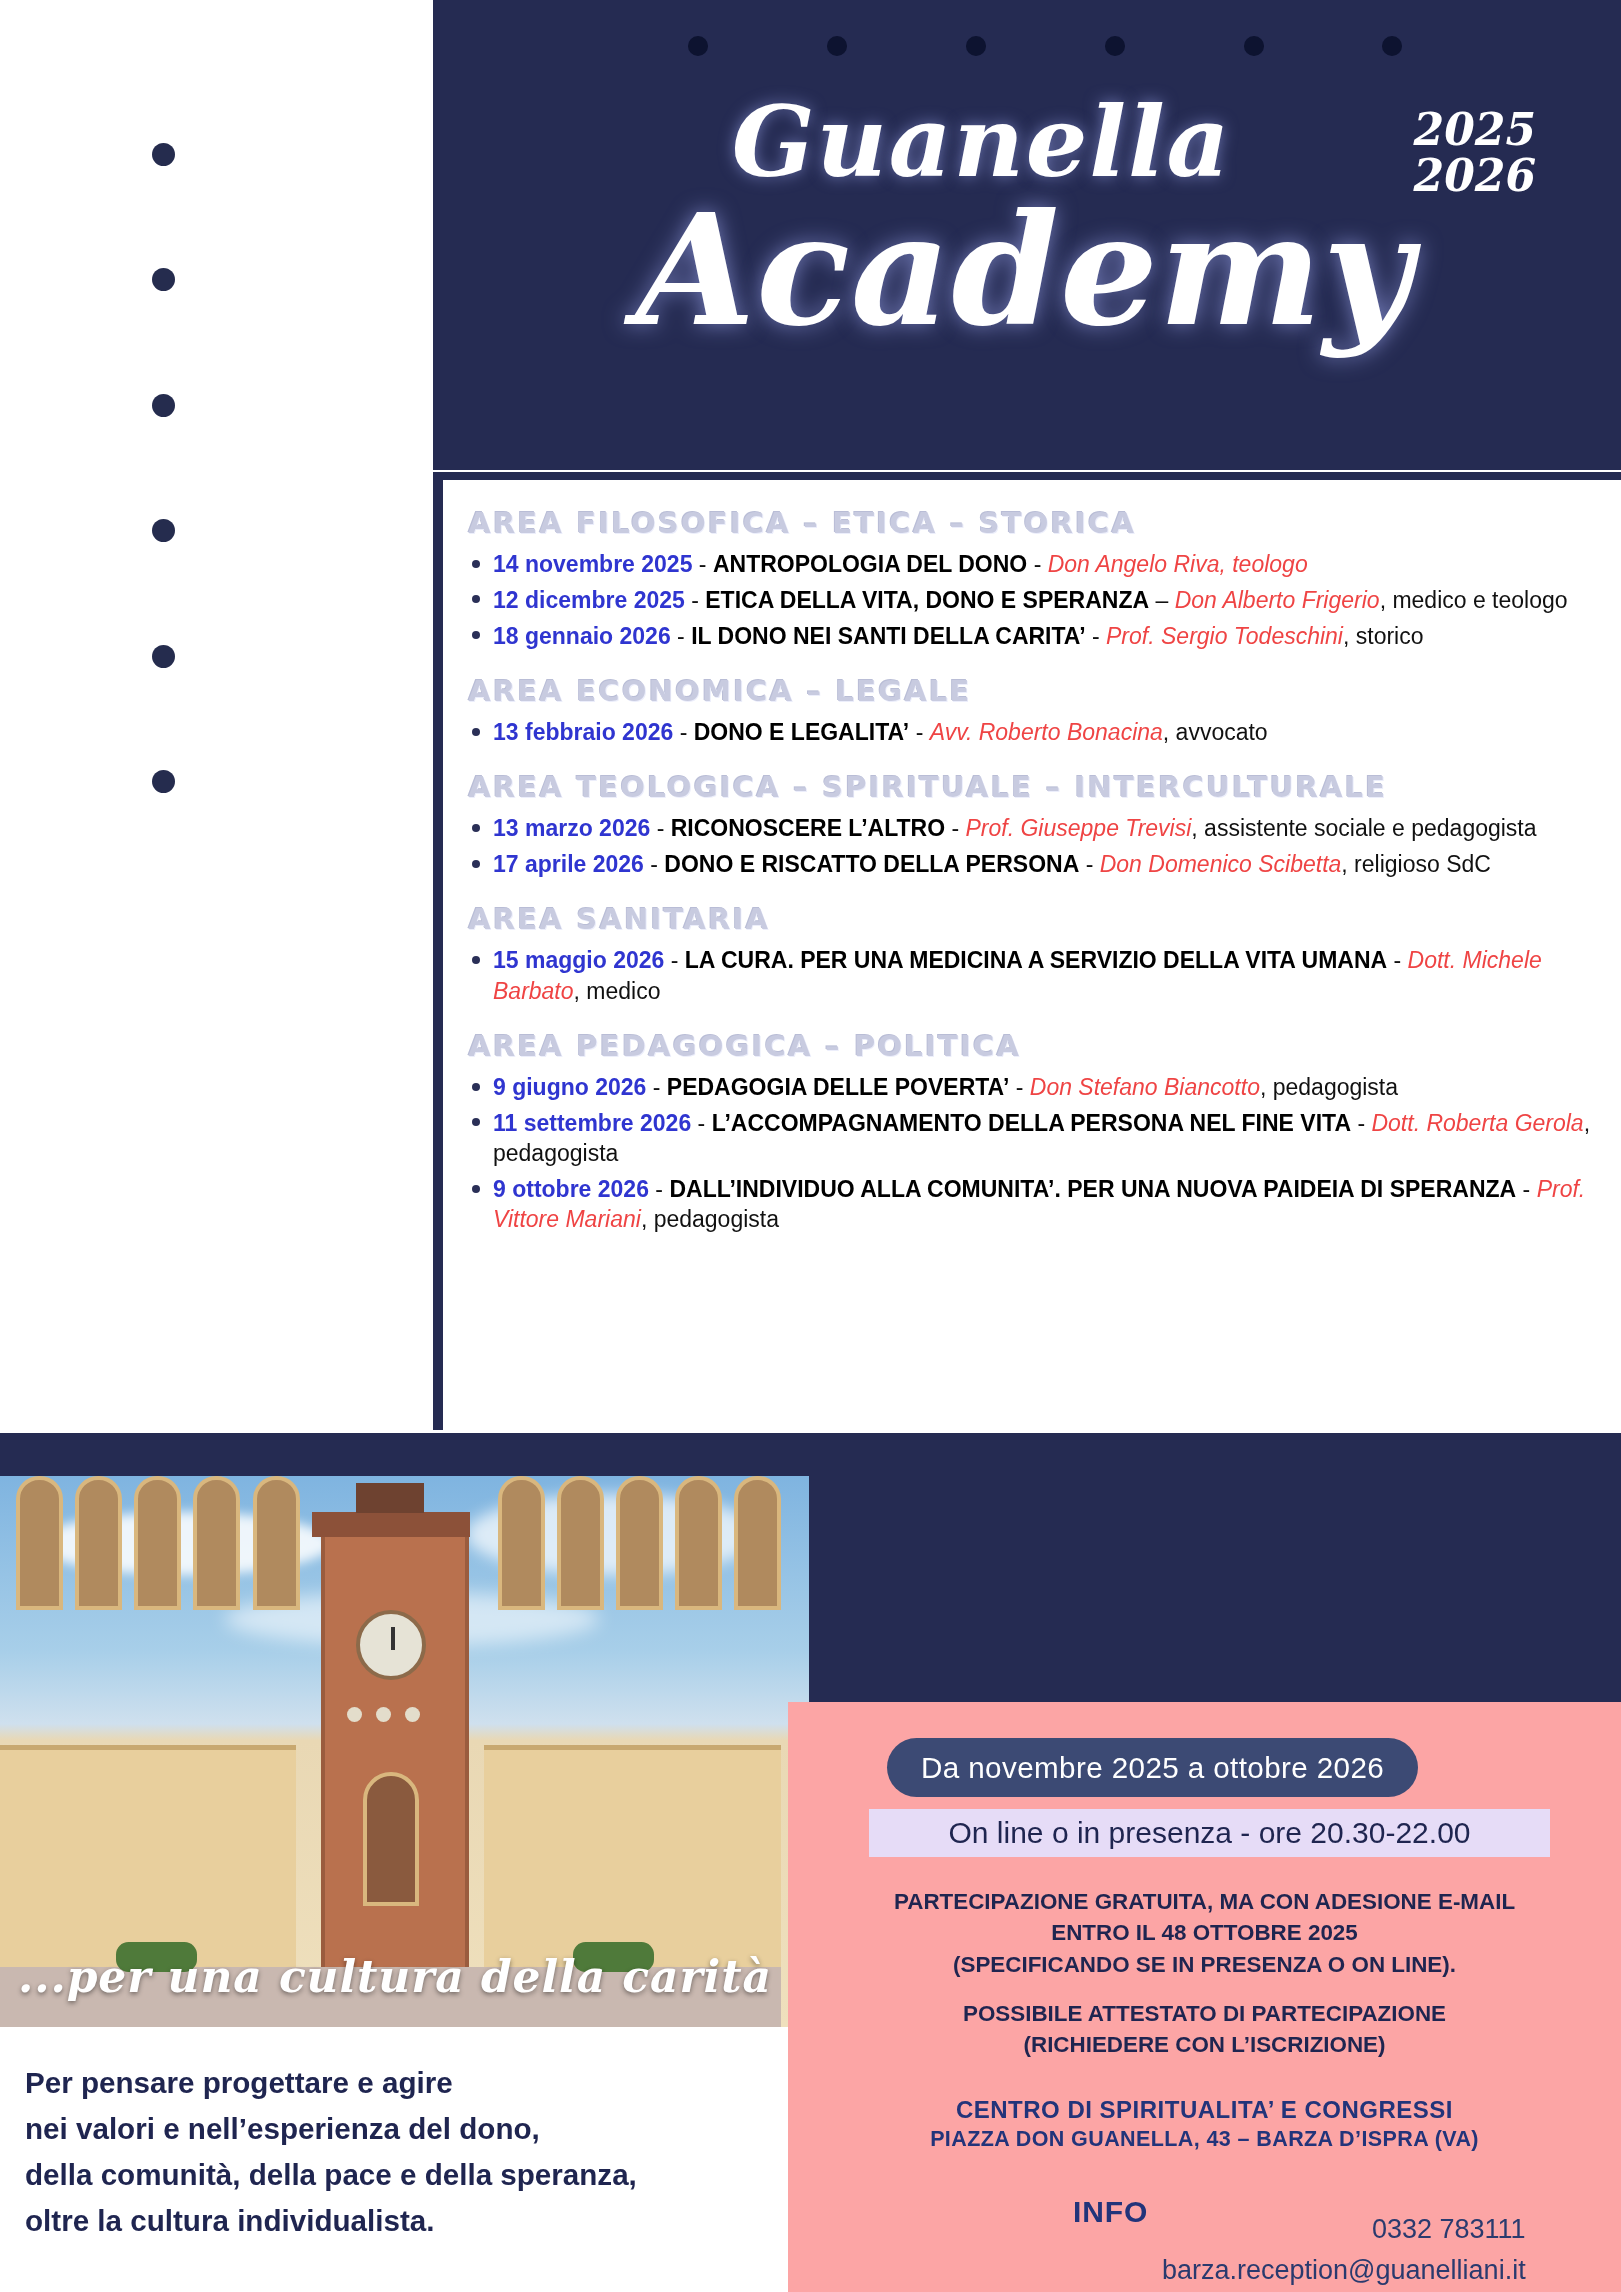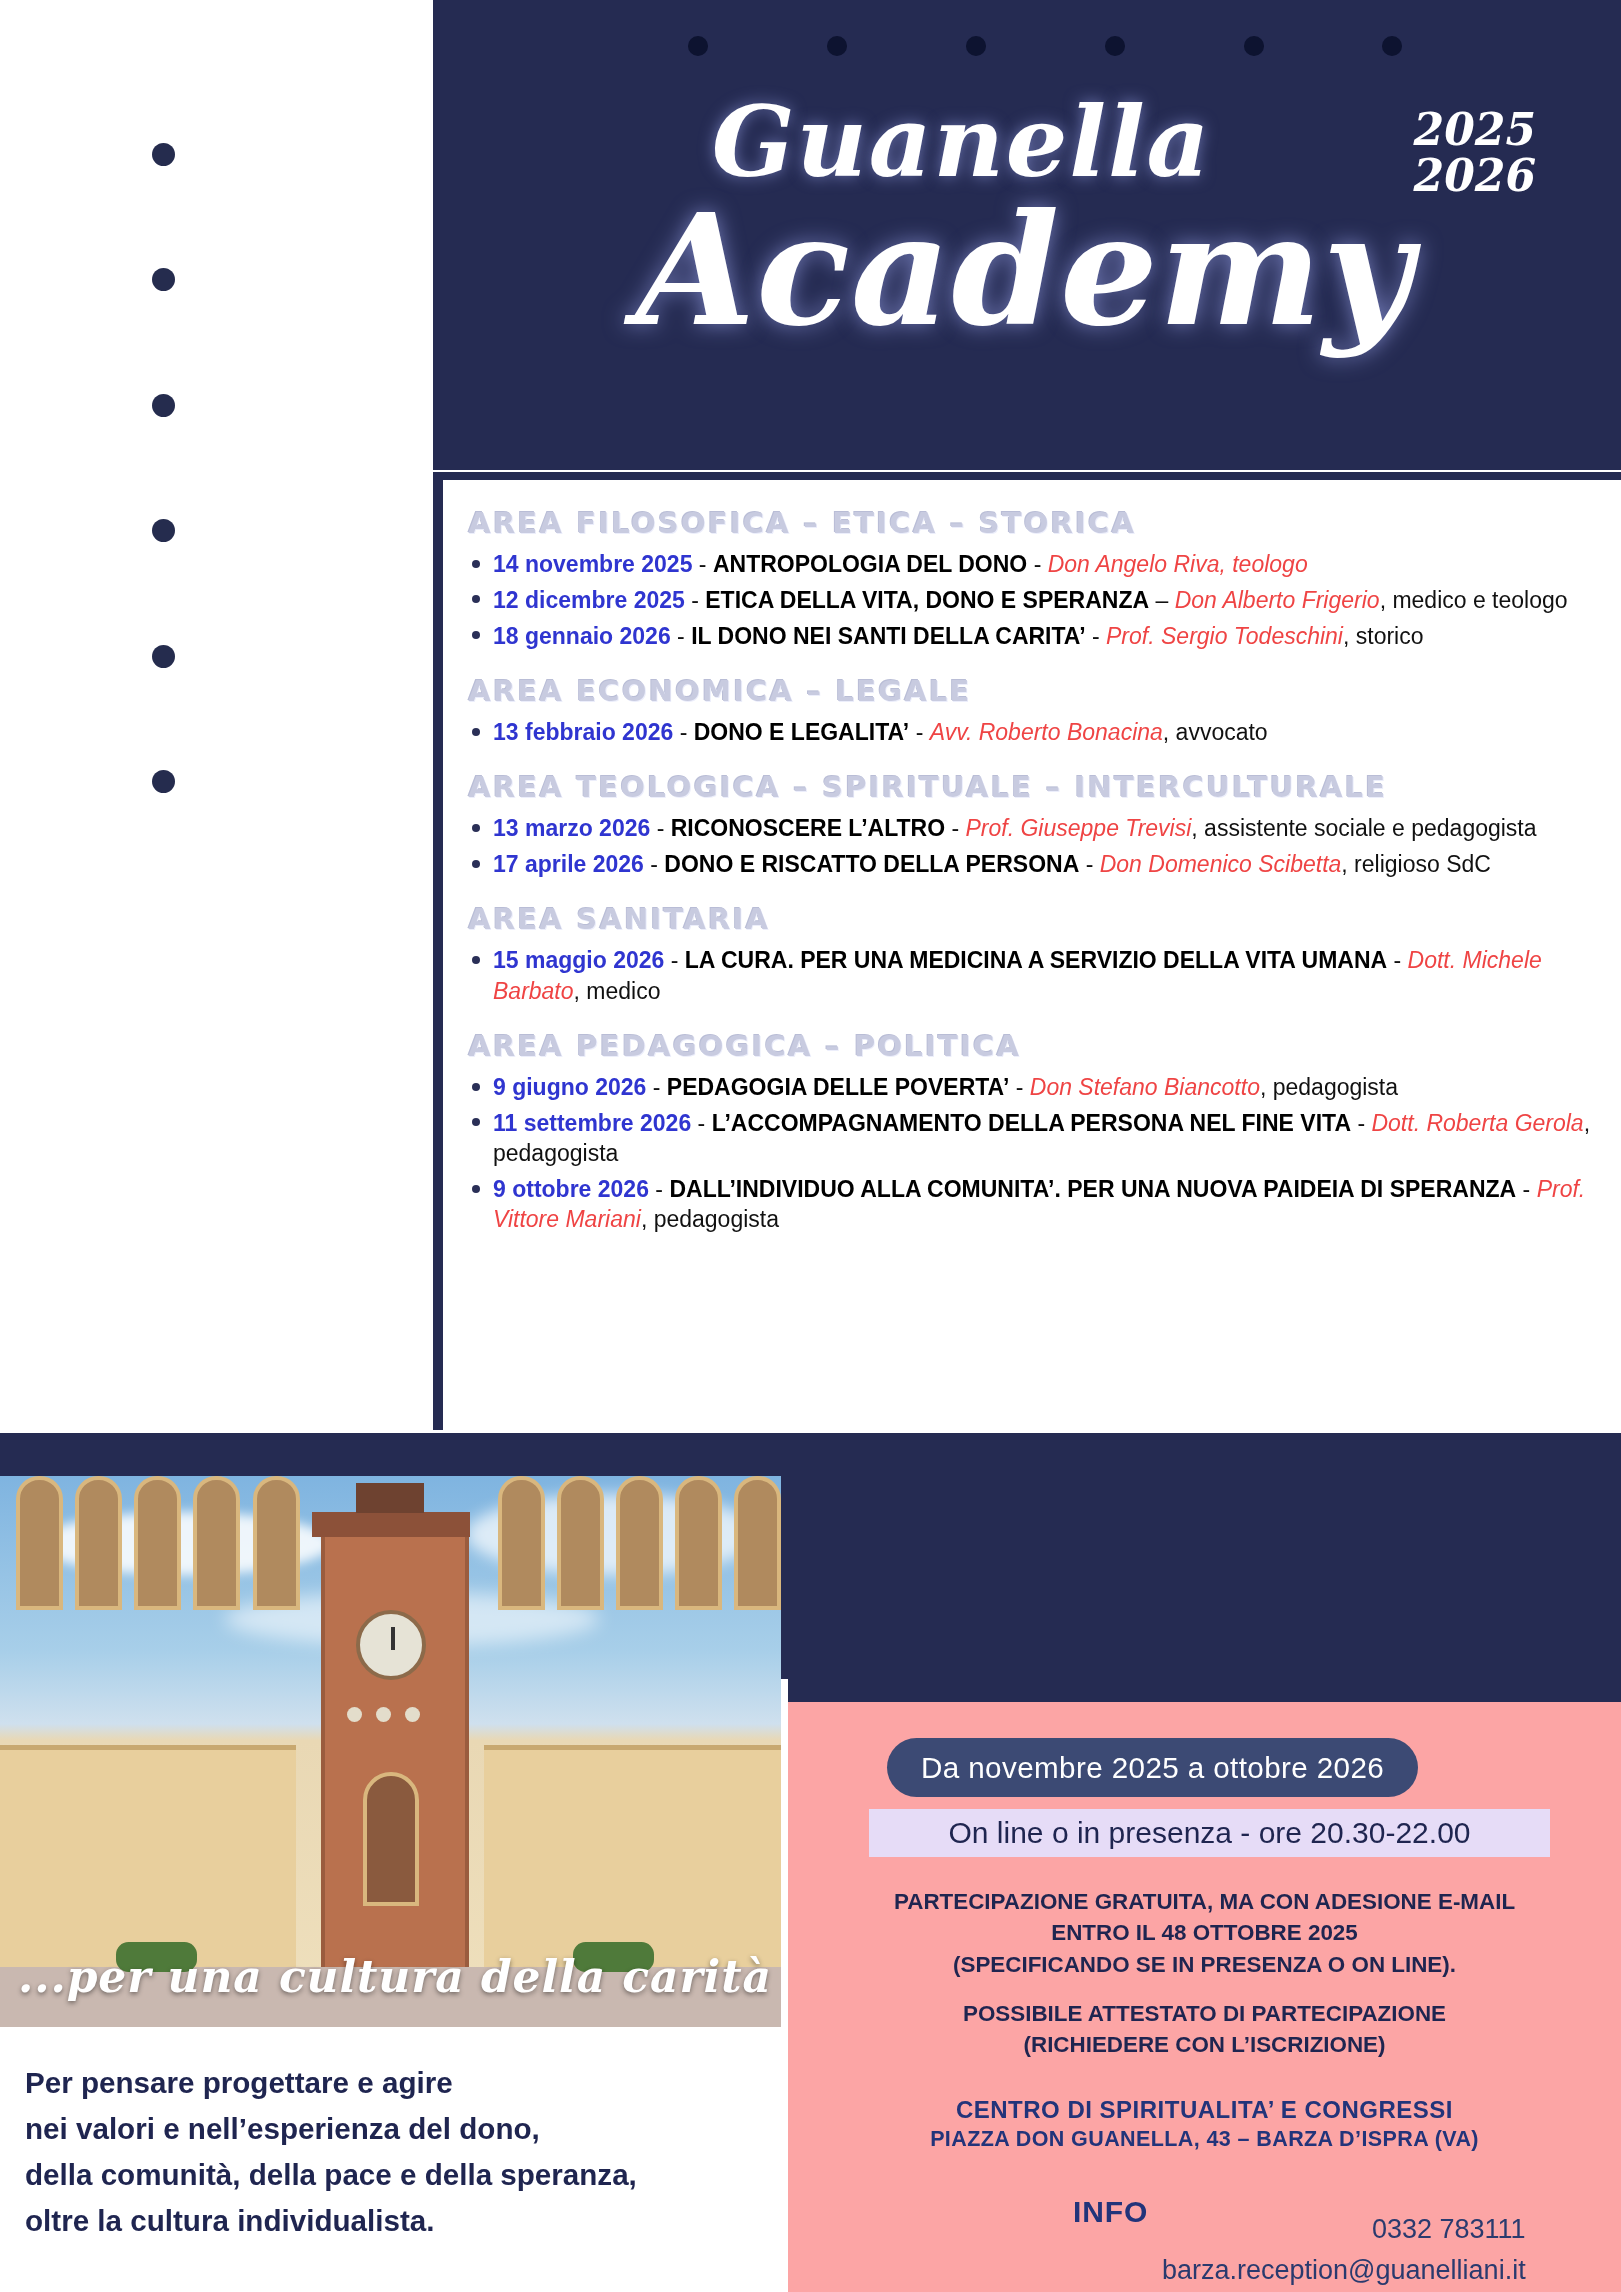--- a/index.html
+++ b/index.html
@@ -63,20 +63,21 @@
     left: 0; top: 85px;
     width: 1057px;
     text-align: center;
     font-family: "DejaVu Serif", serif;
     font-style: italic;
     font-weight: bold;
     font-size: 97px;
     letter-spacing: 1.8px;
     color: #ffffff;
     text-shadow: 0 0 16px rgba(170,180,255,0.55);
+    padding-left: 20px;
   }
   #brand-academy {
     position: absolute;
     left: 36px; top: 193px;
     width: 1111px;
     text-align: center;
     font-family: "DejaVu Serif", serif;
     font-style: italic;
     font-weight: bold;
     font-size: 154px;
@@ -187,20 +188,21 @@
   }
 
   
   #photo {
     position: absolute;
     left: 0; top: 43px;
     width: 781px;
     height: 551px;
     overflow: hidden;
     background: linear-gradient(#7fb4e0 0%, #a8cfe9 32%, #cfe0ee 45%, #e9d8b4 48%, #efe0bd 100%);
+    padding-left: 28px;
   }
   #sky-clouds-1 {
     position: absolute; left: 36px; top: 36px;
     width: 296px; height: 63px; border-radius: 50%;
     background: rgba(255,255,255,0.85); filter: blur(5.4px);
   }
   #sky-clouds-2 {
     position: absolute; left: 466px; top: 18px;
     width: 296px; height: 81px; border-radius: 50%;
     background: rgba(255,255,255,0.7); filter: blur(7.2px);

